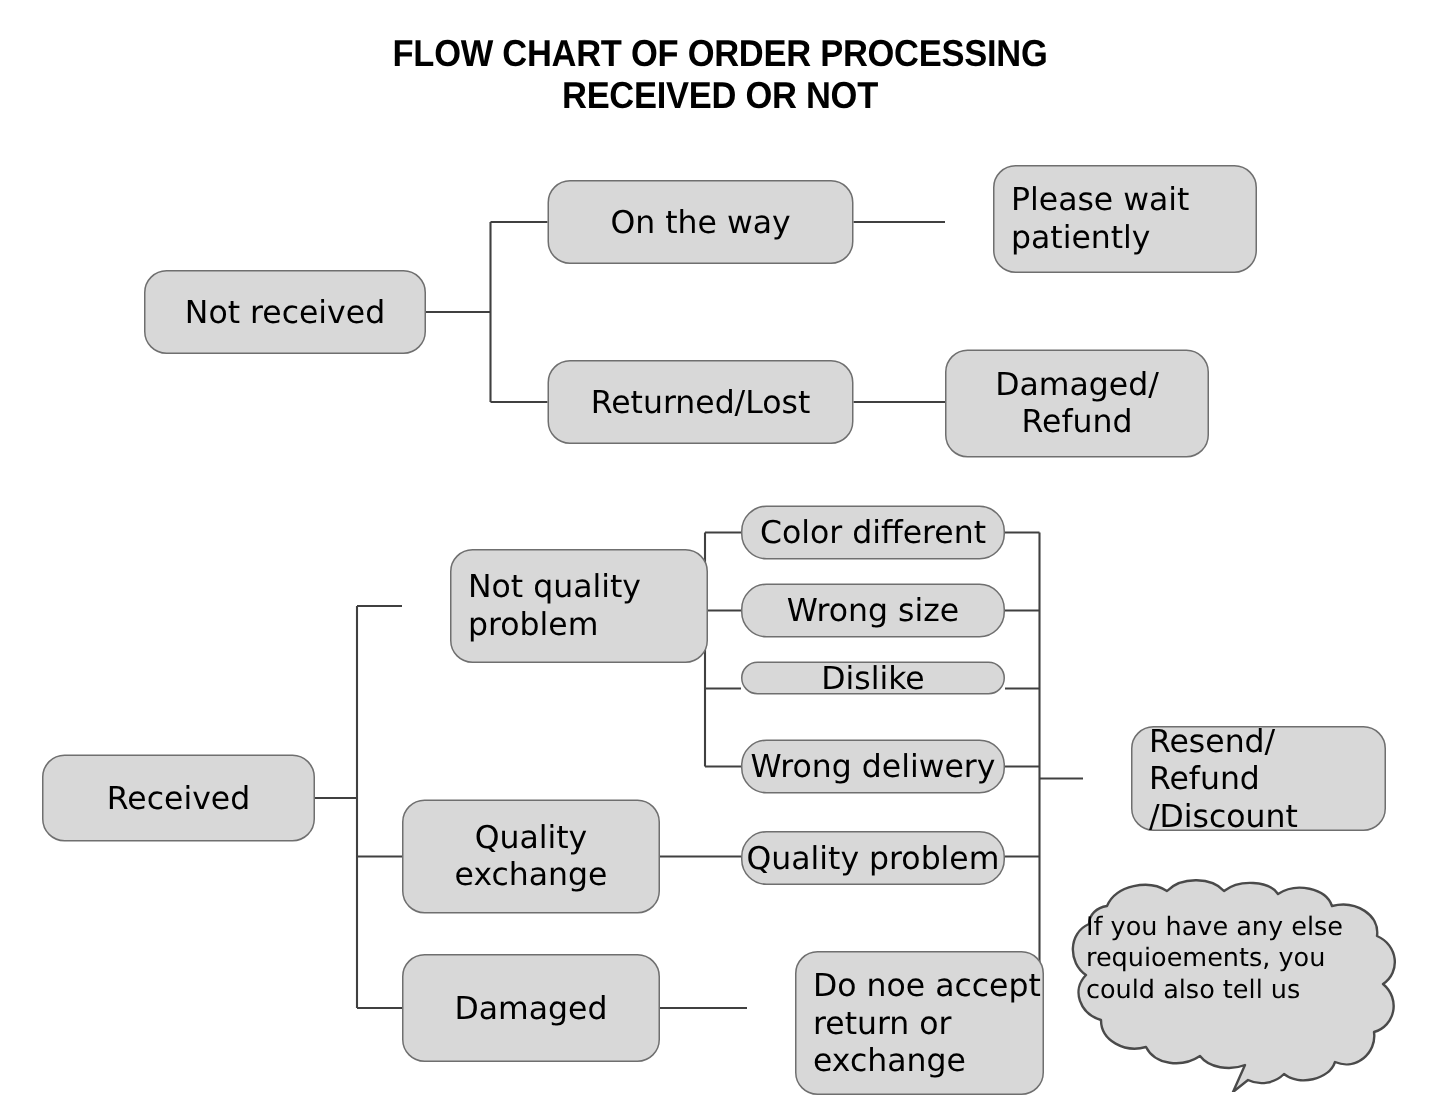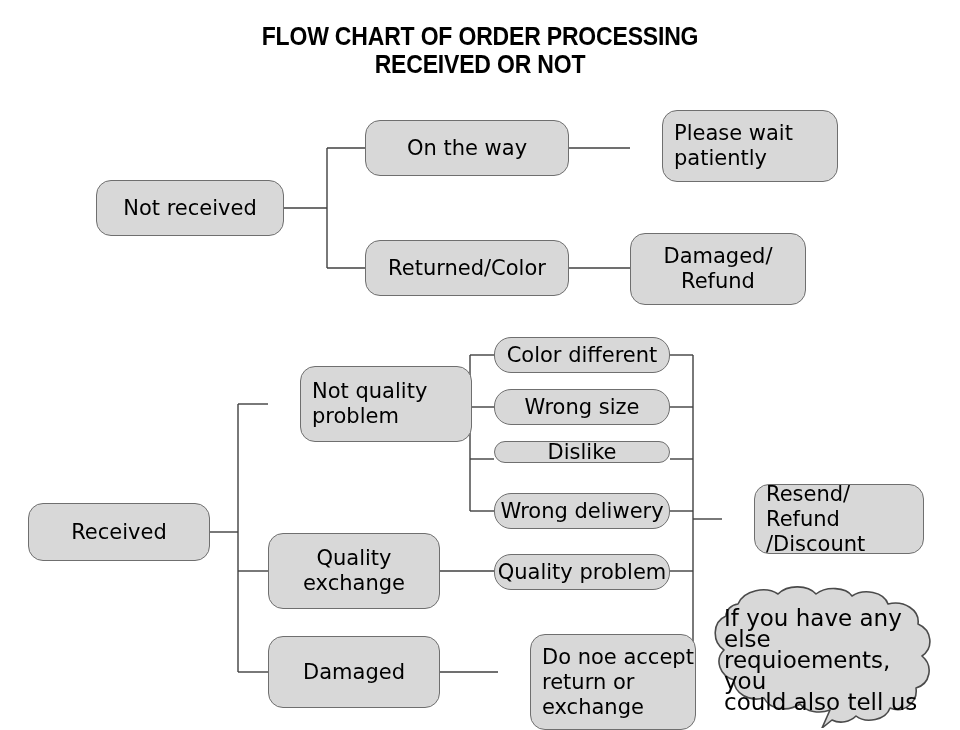--- a/index.html
+++ b/index.html
@@ -48,21 +48,21 @@
   .node.ctr{justify-content:center;text-align:center;}
   .node.lft{justify-content:flex-start;text-align:left;padding-left:11px;margin-left:32px;}
   .node.thin{border-radius:17px;}
 
   
   #bubble{position:absolute;left:700px;top:586px;width:248px;height:142px;}
   #bubble svg{position:absolute;left:0;top:0;}
   #bubbleText{
     position:absolute;left:24px;top:22px;width:205px;
     font-family:"DejaVu Sans", sans-serif;
-    font-size:23px;line-height:21px;color:#000;
+    font-size:17px;line-height:21px;color:#000;
     white-space:pre-line;text-align:left;
   }
 </style>
 </head>
 <body>
 
 <div id="stage">
 
   <div id="title">
     <span class="tl">FLOW CHART OF ORDER PROCESSING</span>
@@ -102,21 +102,21 @@
     <line x1="664" y1="672" x2="693" y2="672"></line>
     <line x1="693" y1="355" x2="693" y2="672"></line>
     <line x1="693" y1="519" x2="722" y2="519"></line>
   </svg>
 
   <div id="nodes">
       <div class="node ctr" style="left: 96px; top: 180px; width: 188px; height: 56px;"><span>Not received</span></div>
       <div class="node ctr" style="left: 365px; top: 120px; width: 204px; height: 56px;"><span>On the way</span></div>
       <div class="node lft" style="left: 630px; top: 110px; width: 176px; height: 72px;"><span>Please wait
 patiently</span></div>
-      <div class="node ctr" style="left: 365px; top: 240px; width: 204px; height: 56px;"><span>Returned/Color</span></div>
+      <div class="node ctr" style="left: 365px; top: 240px; width: 204px; height: 56px;"><span>Returned/Lost</span></div>
       <div class="node ctr" style="left: 630px; top: 233px; width: 176px; height: 72px;"><span>Damaged/
 Refund</span></div>
       <div class="node ctr" style="left: 28px; top: 503px; width: 182px; height: 58px;"><span>Received</span></div>
       <div class="node lft" style="left: 268px; top: 366px; width: 172px; height: 76px;"><span>Not quality
 problem</span></div>
       <div class="node ctr" style="left: 268px; top: 533px; width: 172px; height: 76px;"><span>Quality
 exchange</span></div>
       <div class="node ctr" style="left: 268px; top: 636px; width: 172px; height: 72px;"><span>Damaged</span></div>
       <div class="node ctr thin" style="left: 494px; top: 337px; width: 176px; height: 36px;"><span>Color different</span></div>
       <div class="node ctr thin" style="left: 494px; top: 389px; width: 176px; height: 36px;"><span>Wrong size</span></div>

